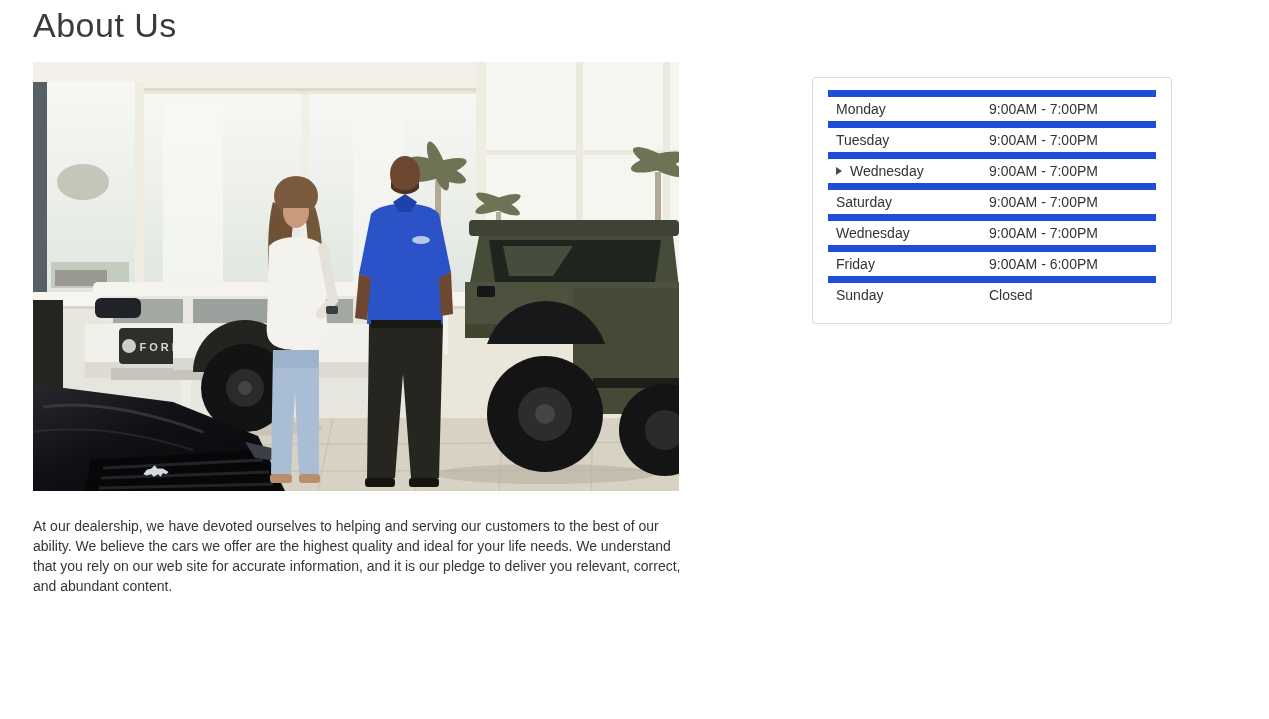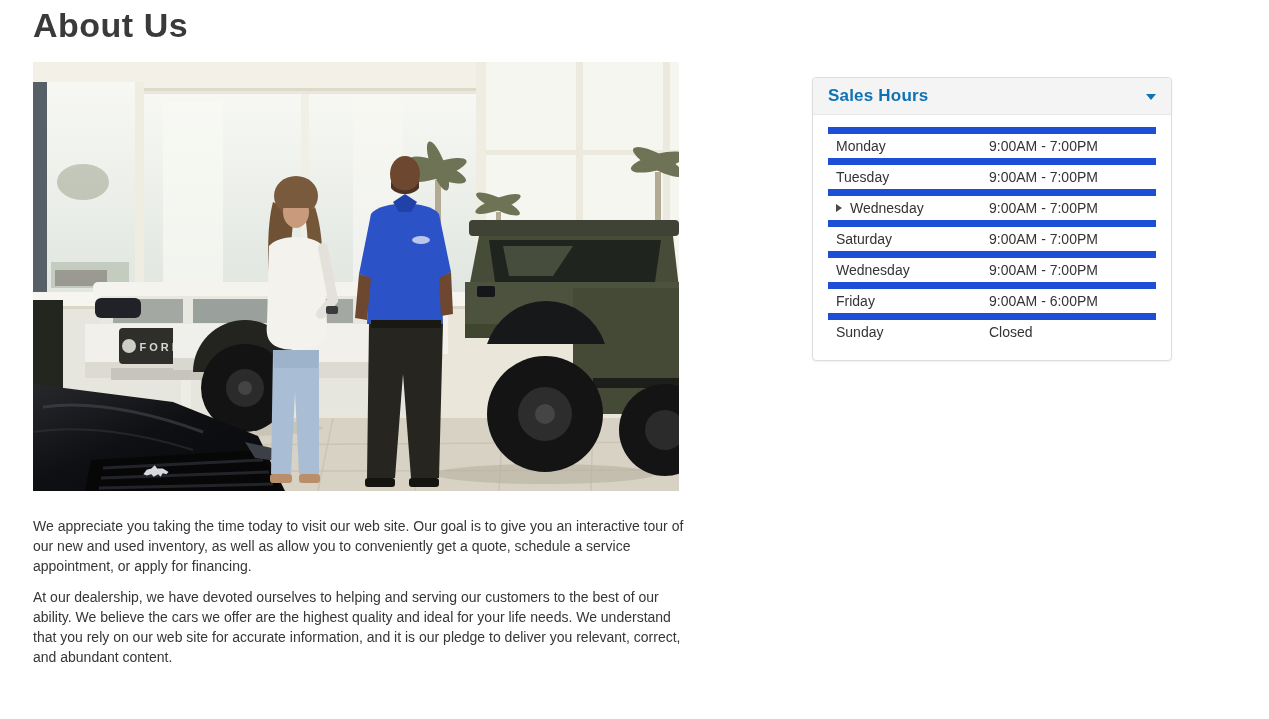--- a/index.html
+++ b/index.html
@@ -12,21 +12,21 @@
     position: relative;
     overflow: hidden;
   }
   .page { position: absolute; inset: 0; background: #fff; }
 
   
   .page-title {
     position: absolute;
     left: 33px; top: 5px;
     font-size: 34px;
-    font-weight: 700;
+    font-weight: 400;
     color: #3a3a3a;
     letter-spacing: 0.5px;
     line-height: 40px;
   }
 
   
   .photo-wrap {
     position: absolute;
     left: 33px; top: 62px;
     width: 646px; height: 429px;
@@ -274,31 +274,26 @@
         <path d="M418,210 L420,252 L408,254 L406,216 Z" fill="#6d4730"></path>
         <path d="M336,262 L334,416 L362,416 L370,312 L378,416 L406,416 L410,262 Z" fill="#26251f"></path>
         <rect x="332" y="416" width="30" height="9" rx="3" fill="#15140f"></rect>
         <rect x="376" y="416" width="30" height="9" rx="3" fill="#15140f"></rect>
         <rect x="338" y="258" width="70" height="8" fill="#191813"></rect>
       </g>
     </svg>
   </figure>
 
   <section class="text-col">
-    <p>We appreciate you taking the time today to visit our web site. Our goal is to give you an interactive tour of our new and used inventory, as well as allow you to conveniently get a quote, schedule a service appointment, or apply for financing.</p>
     <p>At our dealership, we have devoted ourselves to helping and serving our customers to the best of our ability. We believe the cars we offer are the highest quality and ideal for your life needs. We understand that you rely on our web site for accurate information, and it is our pledge to deliver you relevant, correct, and abundant content.</p>
   </section>
 
   <aside class="hours-accordion">
 
     <div class="panel expanded">
-      <div class="panel-heading">
-        <span class="panel-title">Sales Hours</span>
-        <span class="caret-down"></span>
-      </div>
       <div class="hours-table">
   <div class="hours-row">
     <span class="hours-day">
 
       <span>Monday</span>
     </span>
     <span class="hours-time">9:00AM - 7:00PM</span>
   </div>
 
   <div class="hours-row">

